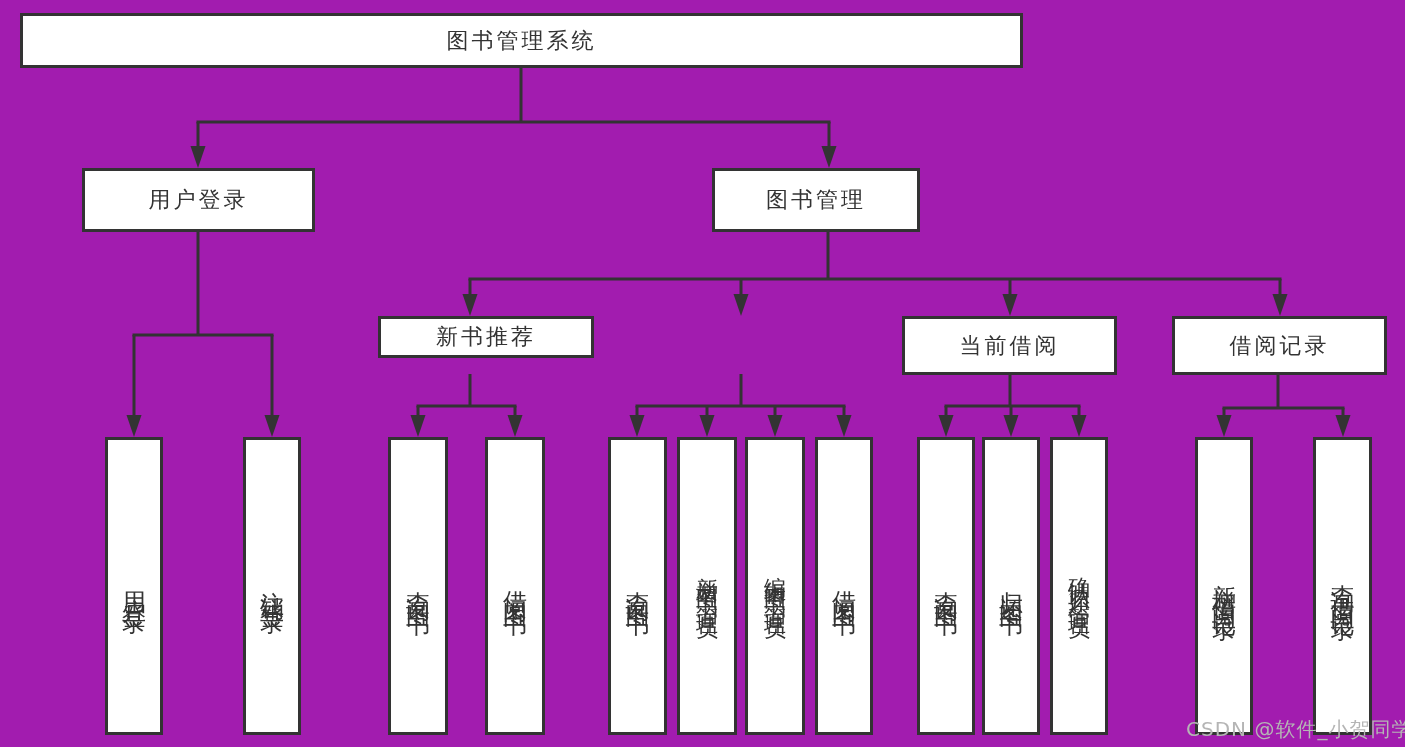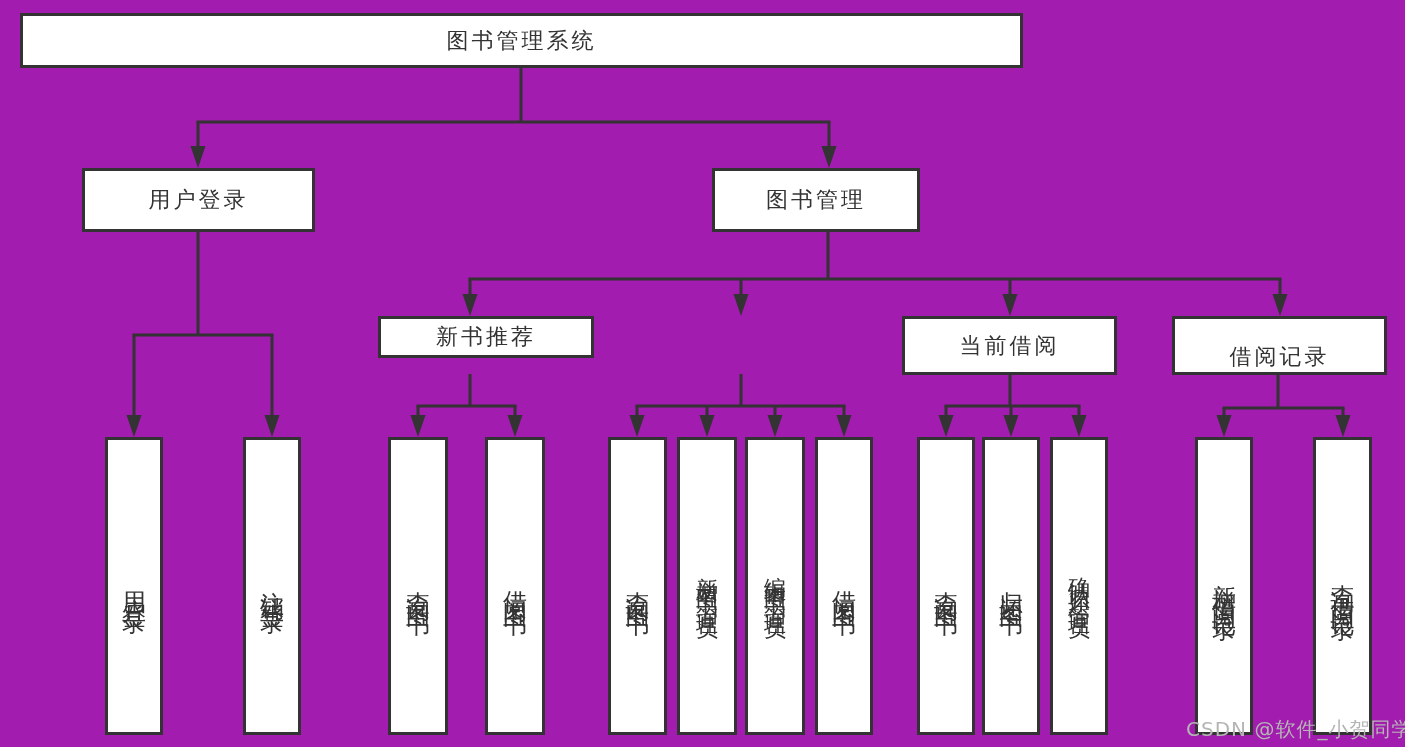--- a/index.html
+++ b/index.html
@@ -48,21 +48,21 @@
     letter-spacing: 6px;
     font-size: 22px;
   }
   
   .n-root        { left: 20px;   top: 13px;  width: 1003px; height: 55px; }
   .n-user-login  { left: 82px;   top: 168px; width: 233px;  height: 64px; }
   .n-book-mgmt   { left: 712px;  top: 168px; width: 208px;  height: 64px; }
   .n-new-rec     { left: 366px;  top: 316px; width: 216px;  height: 42px; margin-left: 12px; }
   .n-book-borrow { left: 632px;  top: 316px; width: 218px;  height: 59px; }
   .n-cur-borrow  { left: 902px;  top: 316px; width: 215px;  height: 59px; }
-  .n-borrow-rec  { left: 1172px; top: 316px; width: 215px;  height: 59px; align-items: flex-end; }
+  .n-borrow-rec  { left: 1172px; top: 316px; width: 215px;  height: 59px; }
 
   .leaf { top: 437px; height: 298px; }
   .l-login       { left: 105px;  width: 58px; }
   .l-logout      { left: 243px;  width: 58px; }
   .l-rec-query   { left: 388px;  width: 60px; }
   .l-rec-borrow  { left: 485px;  width: 60px; }
   .l-bb-query    { left: 608px;  width: 59px; }
   .l-bb-add      { left: 677px;  width: 60px; }
   .l-bb-edit     { left: 745px;  width: 60px; }
   .l-bb-borrow   { left: 815px;  width: 58px; }

